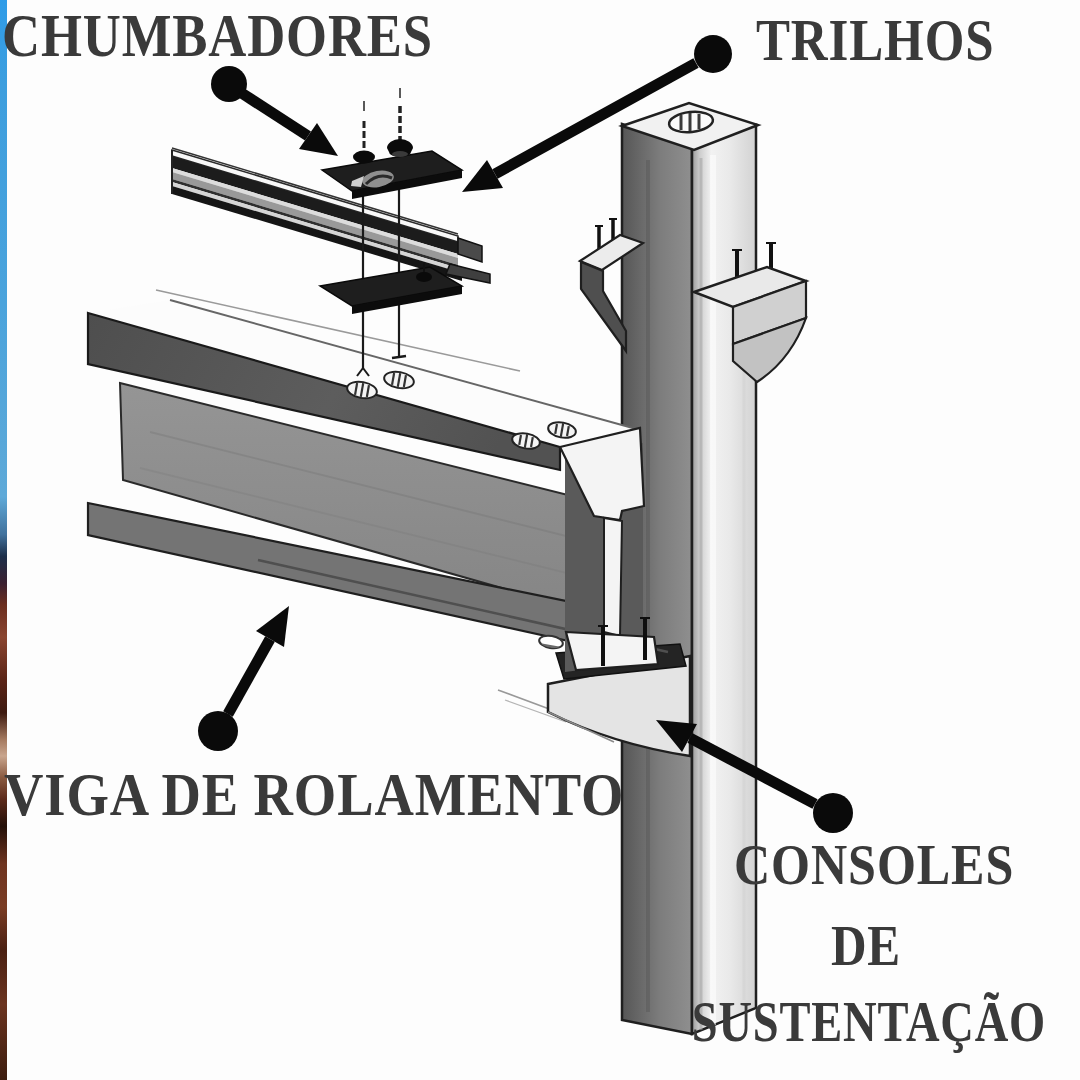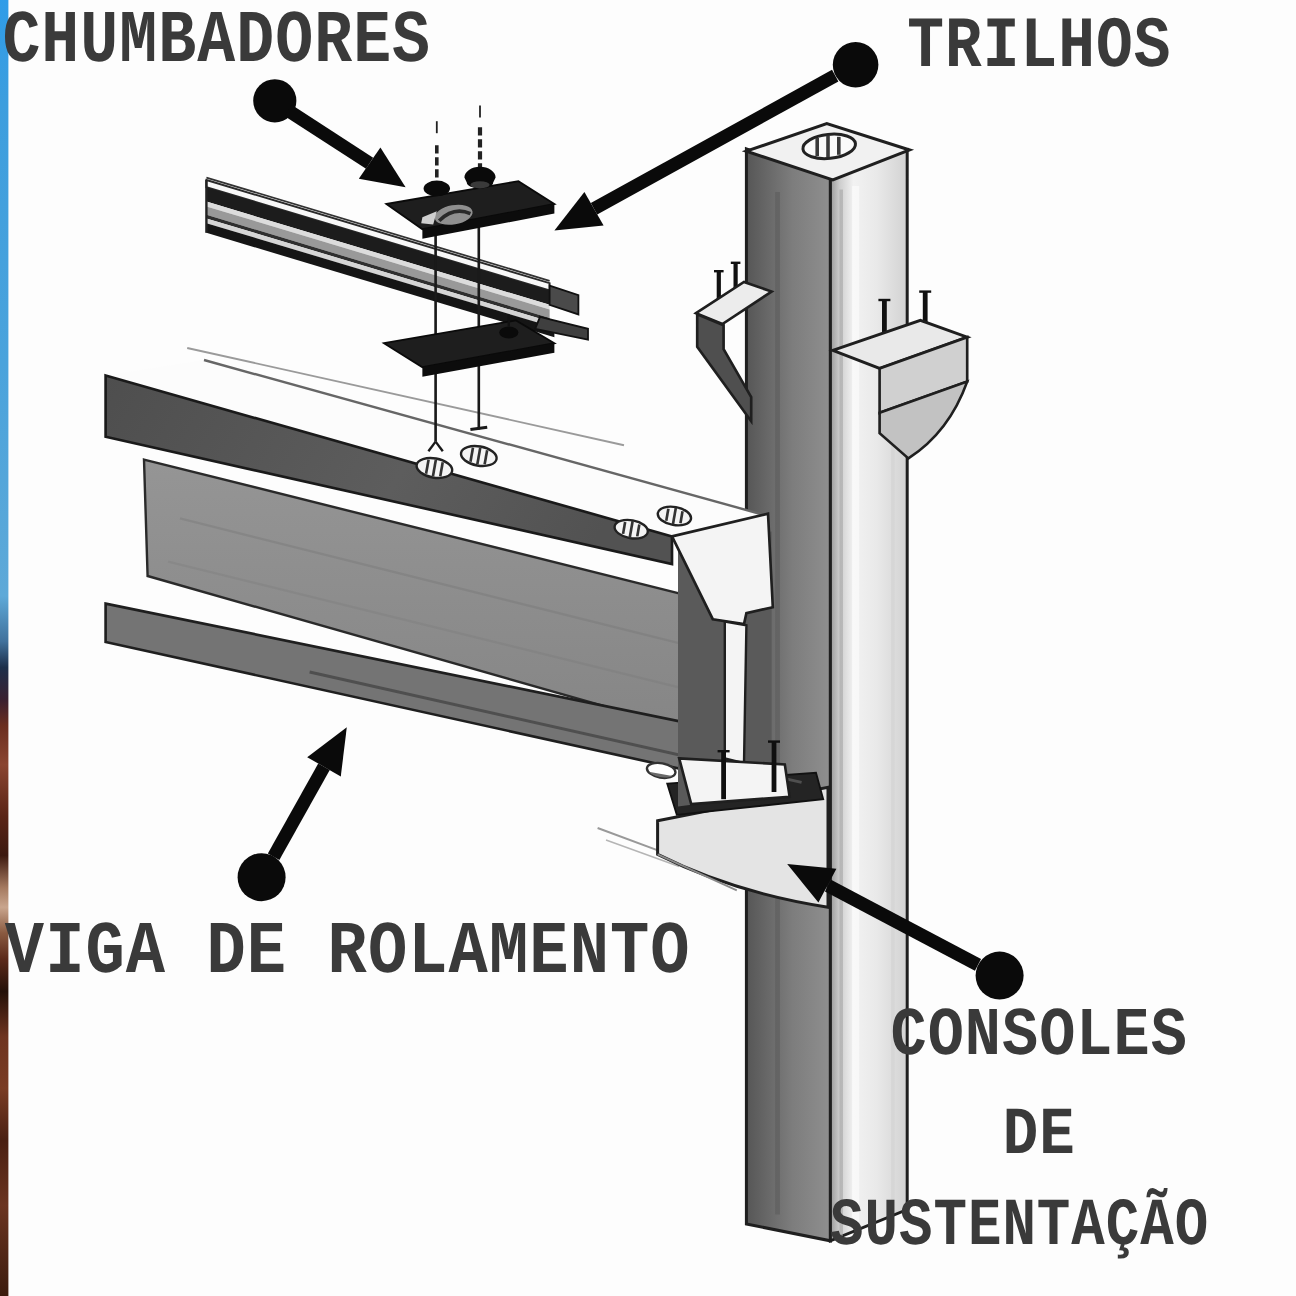--- a/index.html
+++ b/index.html
@@ -1,17 +1,17 @@
 <!DOCTYPE html>
 <html><head>
 <meta charset="utf-8">
 <style>
   html,body{margin:0;padding:0;background:#ffffff;}
   #canvas{position:relative;width:1080px;height:1080px;background:#fdfdfd;overflow:hidden;
-          font-family:Liberation Mono, monospace;}
+          font-family:Liberation Serif, serif;}
   #edge-stripe{position:absolute;left:0;top:0;width:7px;height:1080px;
     background:linear-gradient(to bottom,
       #2f9ce8 0%, #3d9ede 8%, #4aa3dc 28%, #5ea9d8 46%, #41719c 49.5%,
       #1d2f4a 51.5%, #3a2030 54%, #6b2e1f 56%, #8a4530 59%,
       #5a2416 63%, #3d1a10 66%, #a57a60 68.5%, #c9a58d 70%, #8a5a40 72%,
       #5c2a1a 74%, #241008 76.5%, #6e3420 80%, #7a3c24 84%, #4a2012 88%,
       #6b3420 93%, #3c1c0e 100%);}
   svg{position:absolute;left:0;top:0;}
   .lbl{position:absolute;font-weight:700;color:#3a3a3a;line-height:1;white-space:nowrap;
        letter-spacing:1px;}

